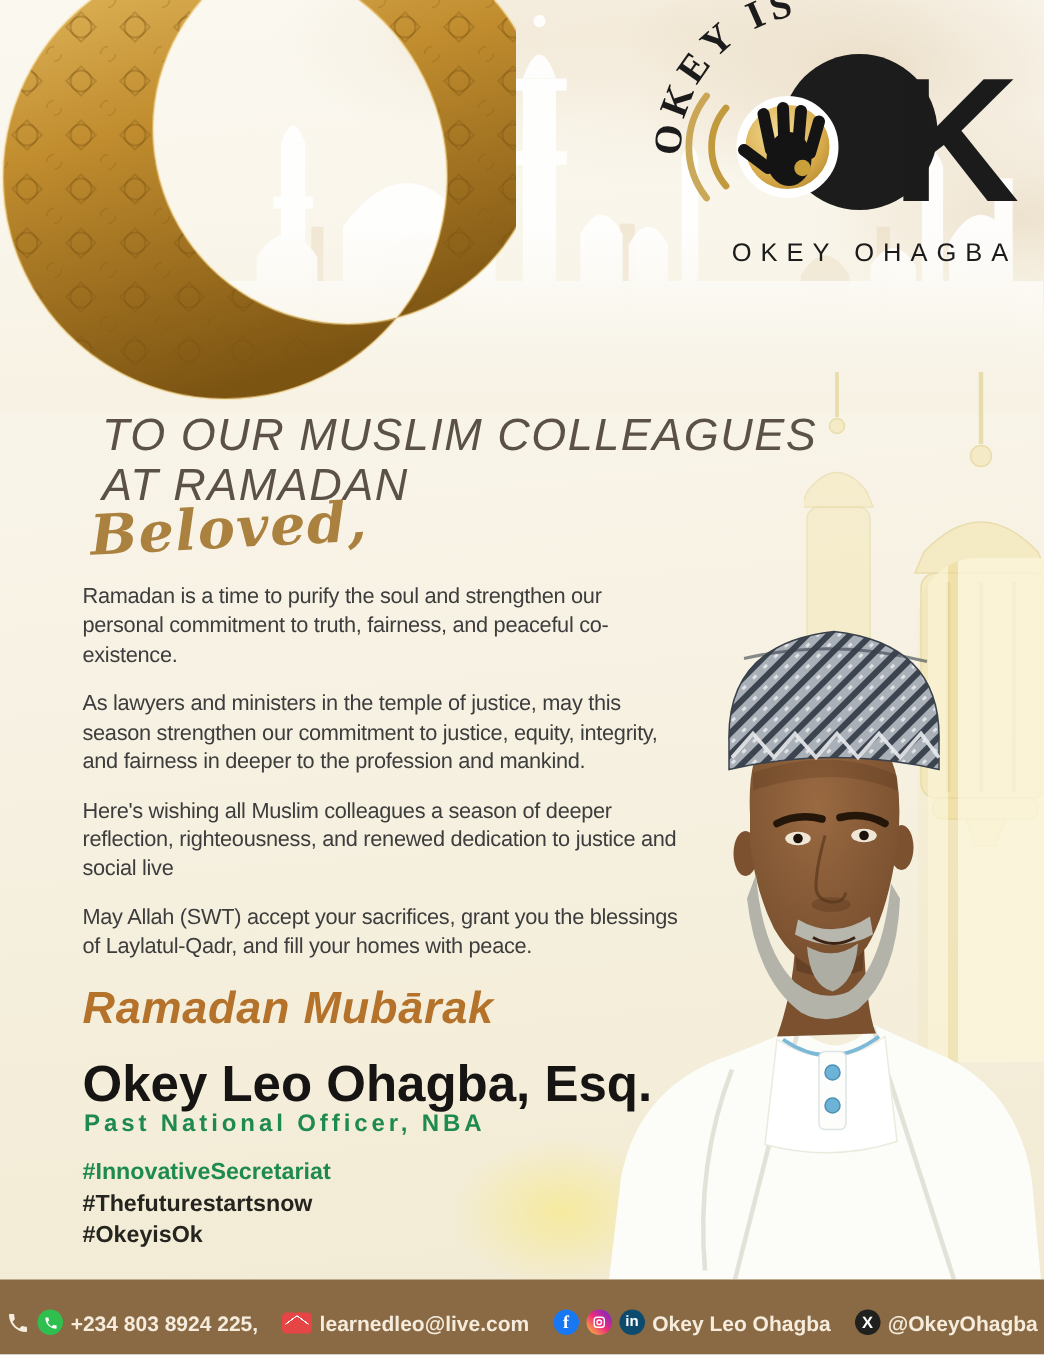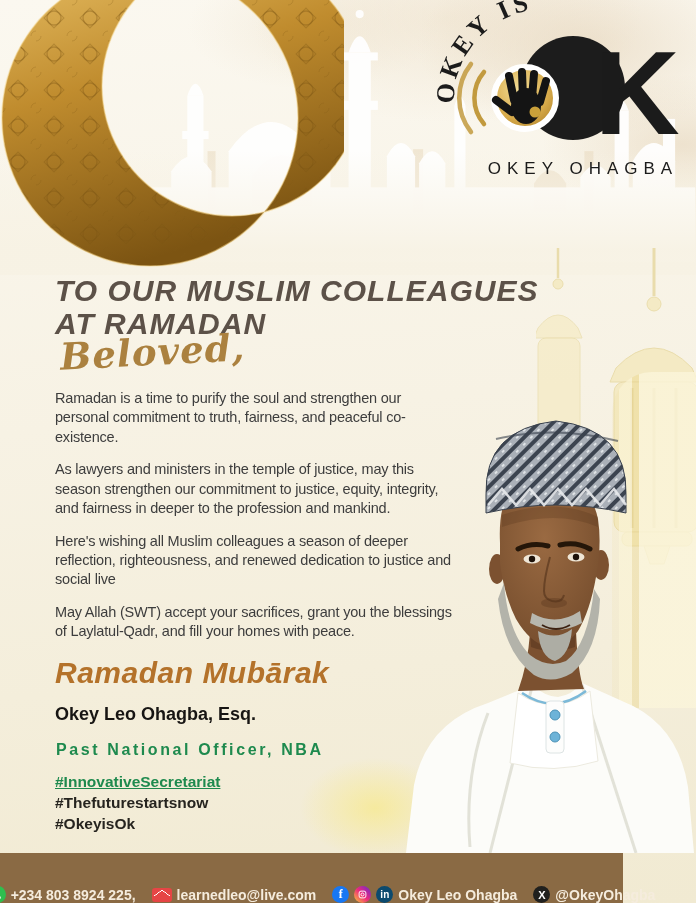--- a/index.html
+++ b/index.html
@@ -21,40 +21,40 @@
   .crescent{left:0;top:0;width:344px;height:276px;}
   .lanterns{right:0;top:248px;width:160px;height:340px;opacity:.8;}
   .windowglow{right:0;top:372px;width:84px;height:336px;border-radius:40px 0 0 0;opacity:.85;
     background:linear-gradient(90deg, rgba(236,216,140,.15) 0 7px, rgba(250,243,212,.85) 7px 20px,
       rgba(233,211,130,.45) 20px 27px, rgba(251,245,218,.95) 27px 84px);}
   .ornament{left:300px;top:758px;width:150px;height:100px;
     background:radial-gradient(closest-side, rgba(247,233,140,.75), rgba(247,233,140,0));}
   
   .logo{right:8px;top:12px;width:250px;height:172px;overflow:visible;}
   
-  .heading{left:55px;top:274px;width:520px;color:var(--heading-text,#5c5148);
-    font-size:30px;line-height:1.1;font-weight:bold;font-style:italic;letter-spacing:1px;}
+  .heading{left:68px;top:274px;width:520px;color:var(--heading-text,#5c5148);
+    font-size:30px;line-height:1.1;font-weight:normal;font-style:italic;letter-spacing:1px;}
   .salutation{left:60px;top:330px;color:var(--script-gold,#ab813f);
     font-family:"DejaVu Serif",serif;font-style:italic;font-weight:bold;font-size:37px;
     transform:rotate(-3deg);letter-spacing:1px;}
   .paragraphs{left:55px;top:389px;width:402px;color:var(--body-text,#3d3d3d);
     font-size:14.5px;font-weight:normal;line-height:1.34;letter-spacing:-0.2px;}
   .paragraphs p{margin:0 0 13px 0;}
   .greeting{left:55px;top:656px;color:var(--greeting-bronze,#b4722a);
     font-size:30px;font-weight:bold;font-style:italic;letter-spacing:.5px;}
-  .name{left:55px;top:704px;color:var(--name-black,#171513);font-size:18px;font-weight:bold;}
+  .name{left:55px;top:704px;color:var(--name-black,#171513);font-size:34px;font-weight:bold;}
   .title{left:56px;top:741px;color:var(--nba-green,#1e8a4e);font-size:16px;font-weight:bold;letter-spacing:2.6px;}
   .hashtags{left:55px;top:771px;font-size:15.5px;font-weight:bold;line-height:1.36;}
-  .hashtags .green{color:var(--nba-green,#1e8a4e);text-decoration:underline;}
+  .hashtags .green{color:var(--nba-green,#1e8a4e);}
   .hashtags .dark{color:var(--hashtag-dark,#26241f);}
   
   .portrait{right:0;bottom:50px;width:300px;height:460px;}
   
-  .footer{left:0;bottom:0;width:623px;height:50px;background:var(--footer-bar,#8a6a44);
-    display:flex;justify-content:center;align-items:flex-end;gap:16px;padding-top:7px;box-sizing:border-box;
+  .footer{left:0;bottom:0;width:696px;height:50px;background:var(--footer-bar,#8a6a44);
+    display:flex;justify-content:center;align-items:center;gap:16px;padding-top:7px;box-sizing:border-box;
     color:var(--footer-text,#f5ecdd);font-size:14px;font-weight:bold;}
   .fgroup{display:flex;align-items:center;gap:5px;white-space:nowrap;}
   .cic{display:inline-flex;align-items:center;justify-content:center;
     width:17px;height:17px;border-radius:50%;font-size:10px;font-weight:bold;color:#fff;flex:0 0 auto;}
   .wa{background:#2fbf4f;}
   .fb{background:#1877f2;font-family:"Liberation Serif",serif;font-size:12px;}
   .ig{background:linear-gradient(45deg,#f9ce34,#ee2a7b,#6228d7);}
   .li{background:#0c4a6e;font-size:10px;}
   .xx{background:#20201e;font-size:11px;}
   .mailic{display:inline-block;width:20px;height:14px;background:#e64545;border-radius:3px;position:relative;flex:0 0 auto;}

